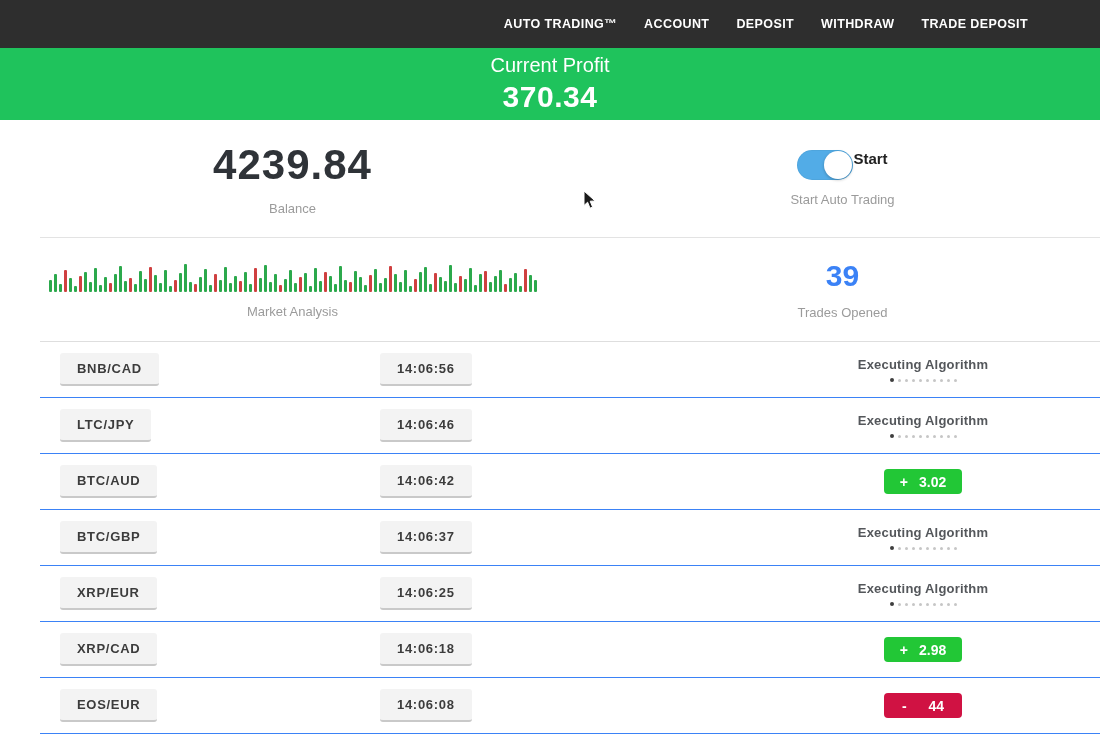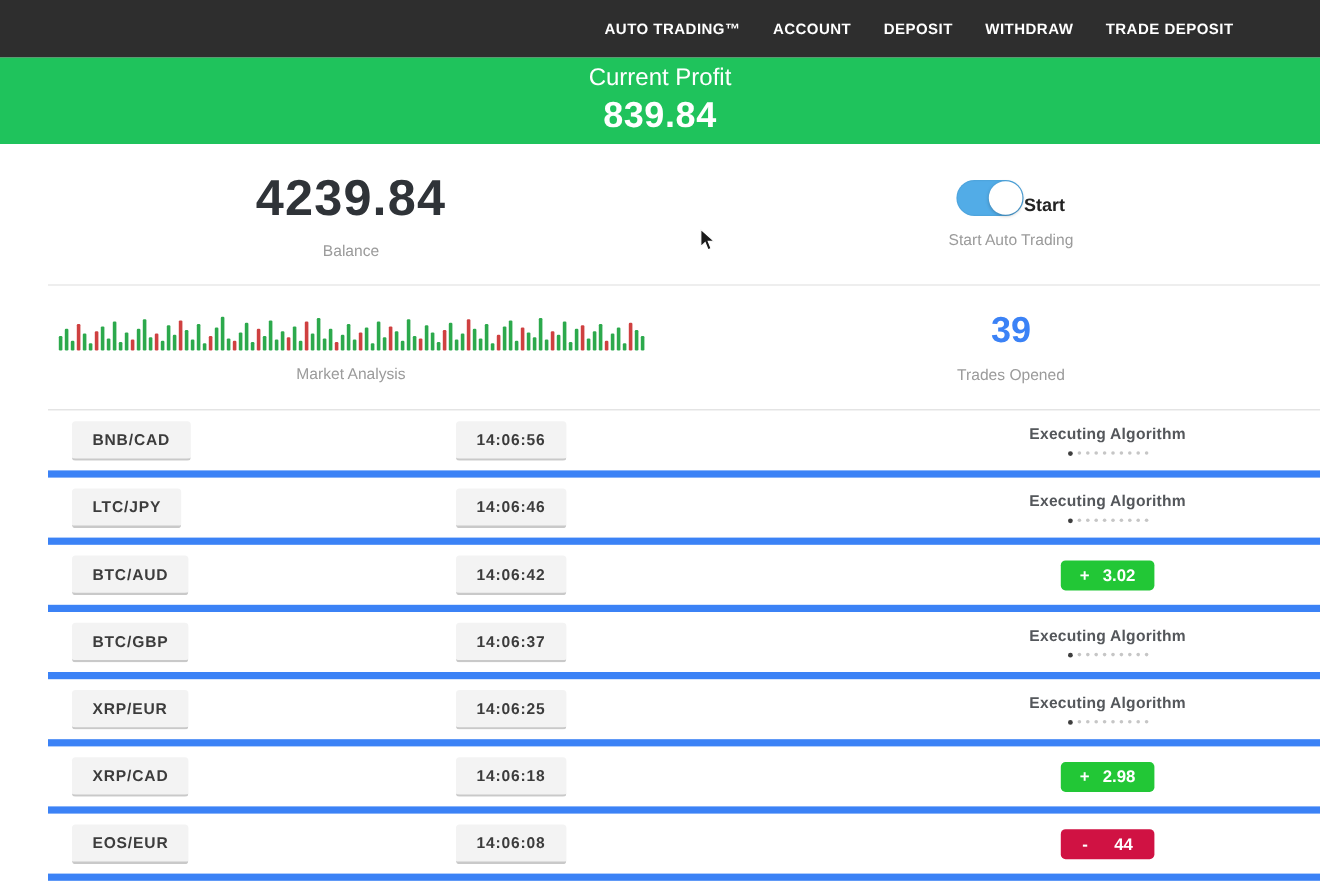--- a/index.html
+++ b/index.html
@@ -57,21 +57,21 @@
     justify-content: center;
   }
   .balance-value {
     font-size: 42px;
     font-weight: bold;
     color: #2f3338;
     letter-spacing: 1px;
   }
   .stat-label { font-size: 13px; color: #9b9b9b; margin-top: 12px; }
 
-  .toggle-row { display: flex; align-items: flex-end; }
+  .toggle-row { display: flex; align-items: flex-start; }
   .toggle {
     width: 56px; height: 30px;
     background: #52ace7;
     border-radius: 15px;
     position: relative;
     cursor: pointer;
     box-shadow: inset 0 0 0 1px rgba(0,0,0,0.04);
   }
   .toggle-knob {
     position: absolute;
@@ -99,21 +99,21 @@
   }
   .bars span { width: 3px; border-radius: 1px; display: inline-block; }
   .bar-g { background: #2ca94c; }
   .bar-r { background: #cf4040; }
   .trades-opened-value { font-size: 30px; font-weight: bold; color: #3b82f6; }
 
   
   .trades { border-top: 1px solid #dedede; margin-left: 40px; }
   .trow {
     height: 56px;
-    border-bottom: 6px solid #3b82f6;
+    border-bottom: 1px solid #3b82f6;
     display: grid;
     grid-template-columns: 320px 330px 1fr;
     align-items: center;
     padding-left: 20px;
   }
   .tag {
     display: inline-block;
     background: #f3f3f3;
     border-bottom: 2px solid #c9c9c9;
     border-radius: 3px;
@@ -166,21 +166,21 @@
 <div class="nav">
   <span class="nav-item">AUTO TRADING™</span>
   <span class="nav-item">ACCOUNT</span>
   <span class="nav-item">DEPOSIT</span>
   <span class="nav-item">WITHDRAW</span>
   <span class="nav-item">TRADE DEPOSIT</span>
 </div>
 
 <div class="banner">
   <div class="banner-label">Current Profit</div>
-  <div class="banner-value">839.84</div>
+  <div class="banner-value">370.34</div>
 </div>
 
 <div class="stats">
   <div class="stat-cell">
     <div class="balance-value">4239.84</div>
     <div class="stat-label">Balance</div>
   </div>
   <div class="stat-cell">
     <div class="toggle-row">
       <div class="toggle">

